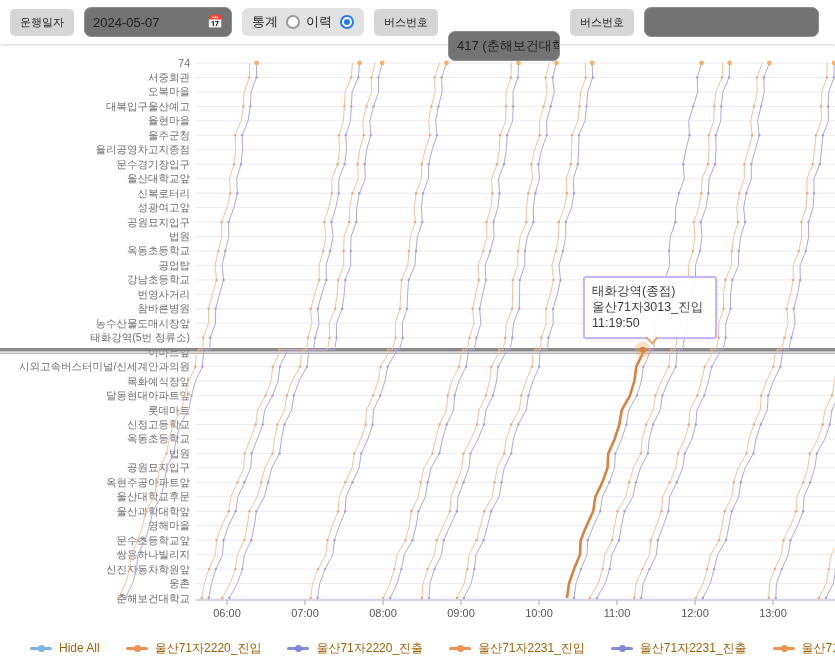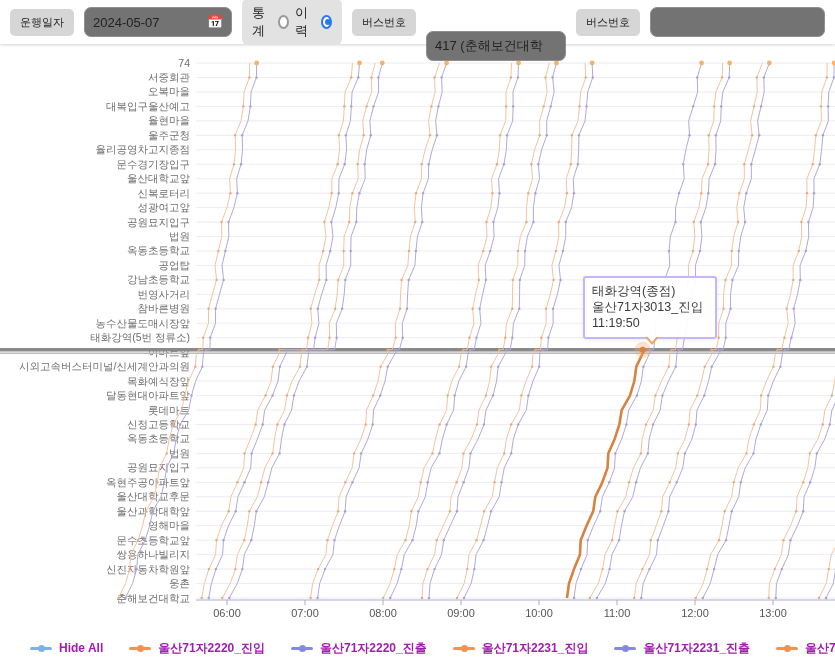--- a/index.html
+++ b/index.html
@@ -20,21 +20,21 @@
   .cal-icon { position:absolute; right:8px; top:7px; font-size:13px; color:#333; }
   .radio-group { background:#e2e2e2; border-radius:6px; display:flex;
     align-items:center; gap:6px; padding:5px 10px; }
   .radio-item { display:flex; align-items:center; gap:8px; font-size:13px; color:#222; }
   .radio { width:14px; height:14px; border-radius:50%; border:2px solid #9a9a9a;
     background:#fff; display:inline-block; position:relative; }
   .radio.checked { border-color:#2878f0; }
   .radio.checked::after { content:""; position:absolute; left:2px; top:2px;
     width:6px; height:6px; border-radius:50%; background:#2878f0; }
   .select-wrap { position:relative; }
-  .route-select { width:140px; padding-right:32px; white-space:nowrap;
+  .route-select { width:112px; padding-right:32px; white-space:nowrap;
     overflow:hidden; display:flex; align-items:center;margin-top:48px; }
   .chev { position:absolute; right:7px; top:9px; width:0; height:0;
     border-left:5px solid transparent; border-right:5px solid transparent;
     border-top:6px solid #222; }
   .bus-input { width:175px; }
 
   
   .chart-area { position:absolute; left:0; top:44px; width:835px; height:585px; }
   .chart-area svg { display:block; }
 
@@ -51,21 +51,21 @@
     border-right:5px solid transparent; border-top:6px solid #fff; }
 
   
   .legend { position:absolute; left:0; bottom:4px; width:835px; height:22px;
     display:flex; align-items:center; gap:26px; padding-left:30px;
     white-space:nowrap; overflow:hidden; }
   .legend-item { display:flex; align-items:center; gap:7px; cursor:pointer; }
   .legend-marker { position:relative; width:22px; height:3px; border-radius:2px; }
   .legend-marker::after { content:""; position:absolute; left:8px; top:-2px;
     width:7px; height:7px; border-radius:50%; background:inherit; }
-  .legend-label { font-size:12px; color:#a21caf; font-weight:bold; }
+  .legend-label { font-size:12px; color:#a16207; font-weight:normal; }
 </style>
 </head>
 <body>
 
 <div class="app">
 
   <div class="toolbar">
     <span class="tb-label">운행일자</span>
     <span class="date-wrap">
       <input class="tb-input date-input" readonly="" value="2024-05-07" style="">

